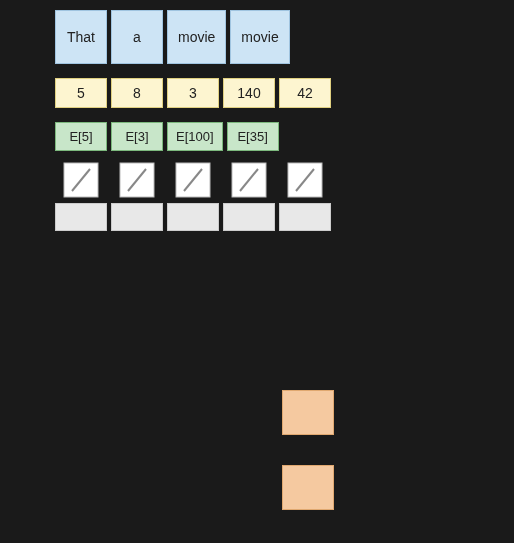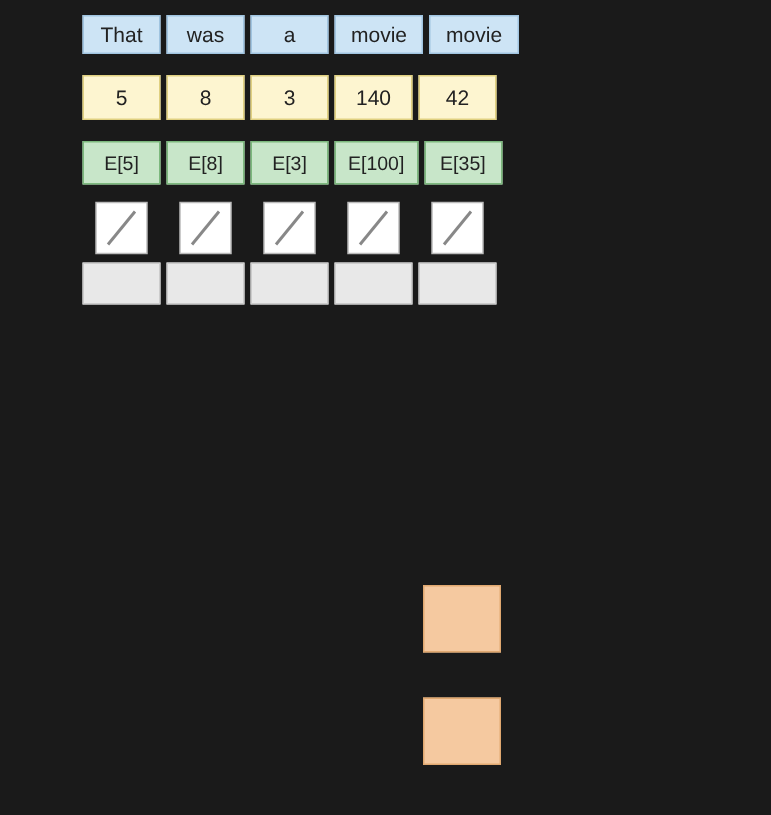--- a/index.html
+++ b/index.html
@@ -15,21 +15,21 @@
       display: flex;
       flex-direction: row;
       gap: 4px;
       margin: 10px 0 0 55px;
     }
 
     
     .word-box {
       background: #cde4f5;
       border: 1px solid #a0c4e0;
-      padding: 4px 10px;
+      padding: 18px 10px;
       min-width: 52px;
       text-align: center;
       font-size: 14px;
       color: #222;
     }
 
     
     .num-box {
       background: #fdf5d0;
       border: 1px solid #e0d080;
@@ -103,37 +103,35 @@
       height: 45px;
       background: #f5c9a0;
       border: 1px solid #e0a870;
     }
   </style>
 </head>
 <body>
 
 <div class="section">
   <div class="word-box">That</div>
-  <div class="word-box">was</div>
   <div class="word-box">a</div>
   <div class="word-box">movie</div>
   <div class="word-box">movie</div>
 </div>
 
 <div class="section" style="margin-top:14px;">
   <div class="num-box">5</div>
   <div class="num-box">8</div>
   <div class="num-box">3</div>
   <div class="num-box">140</div>
   <div class="num-box">42</div>
 </div>
 
 <div class="section" style="margin-top:14px;align-items:flex-end;">
   <div class="e-box">E[5]</div>
-  <div class="e-box">E[8]</div>
   <div class="e-box">E[3]</div>
   <div class="e-box">E[100]</div>
   <div class="e-box">E[35]</div>
 </div>
 
 <div class="slash-row">
   <div class="slash-icon">
     <svg width="38" height="38" viewBox="0 0 38 38">
       <rect x="2" y="2" width="34" height="34" fill="white" stroke="#bbb" stroke-width="1"></rect>
       <line x1="10" y1="30" x2="28" y2="8" stroke="#888" stroke-width="2"></line>

